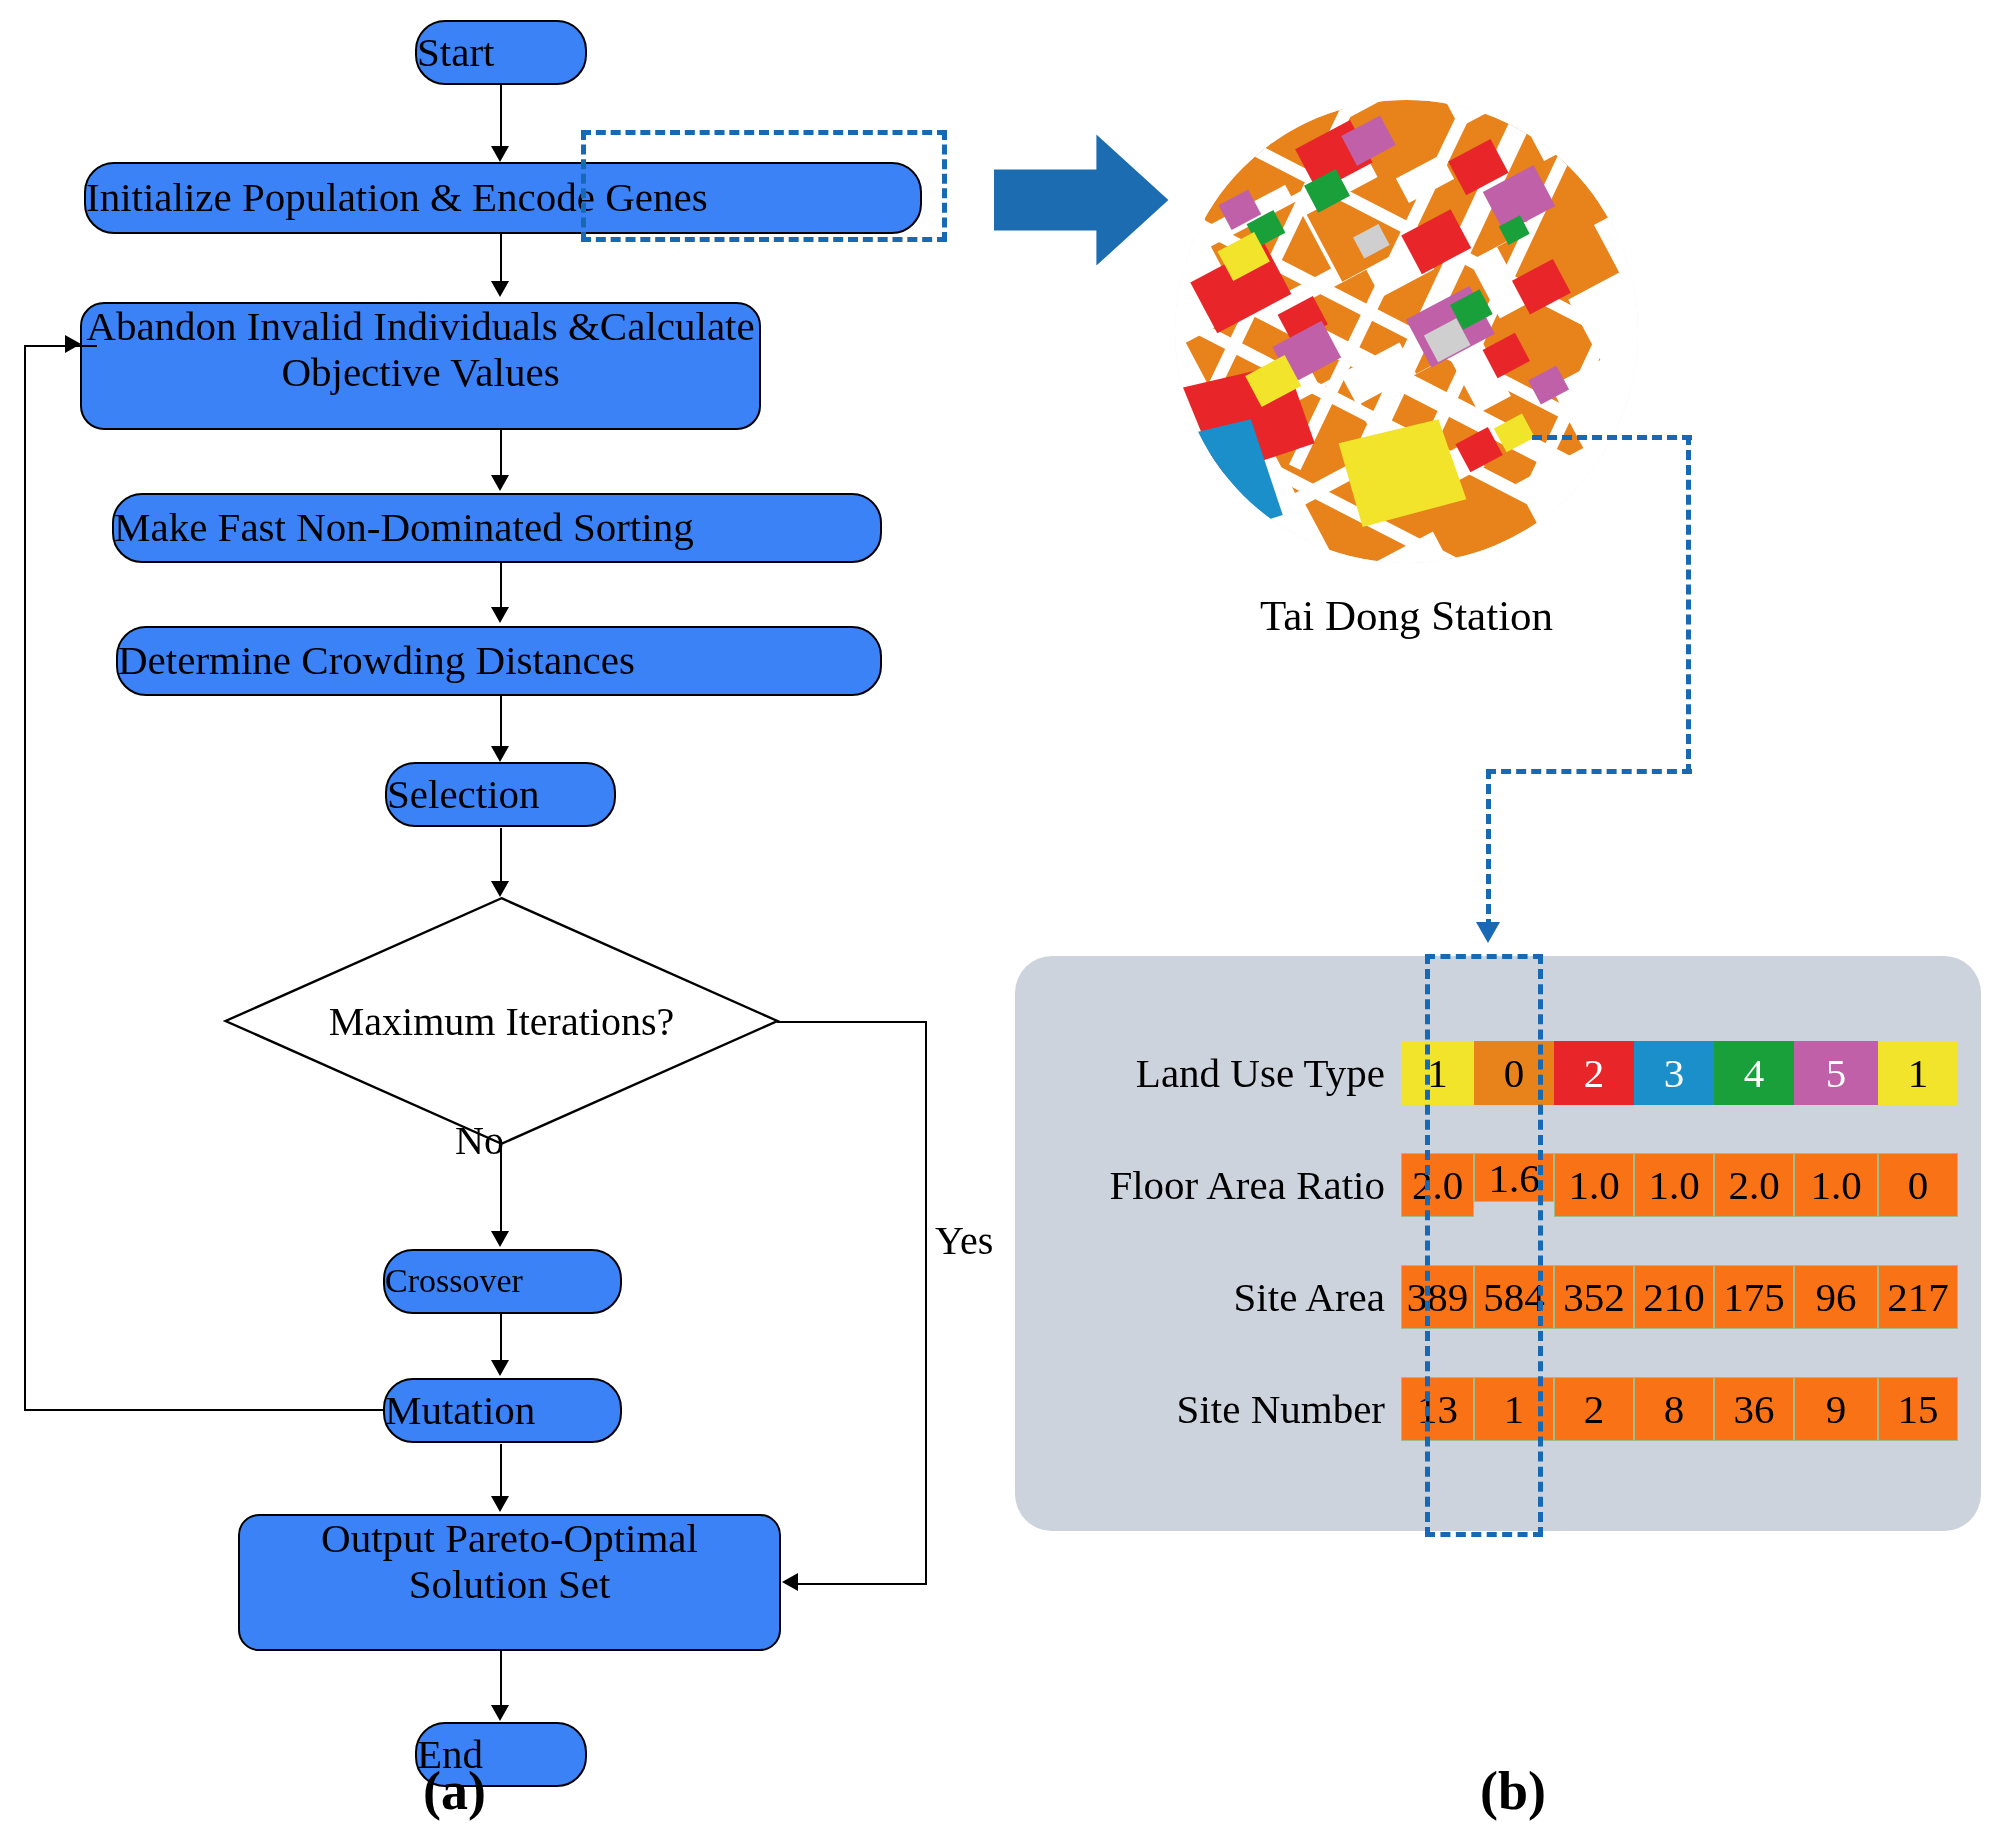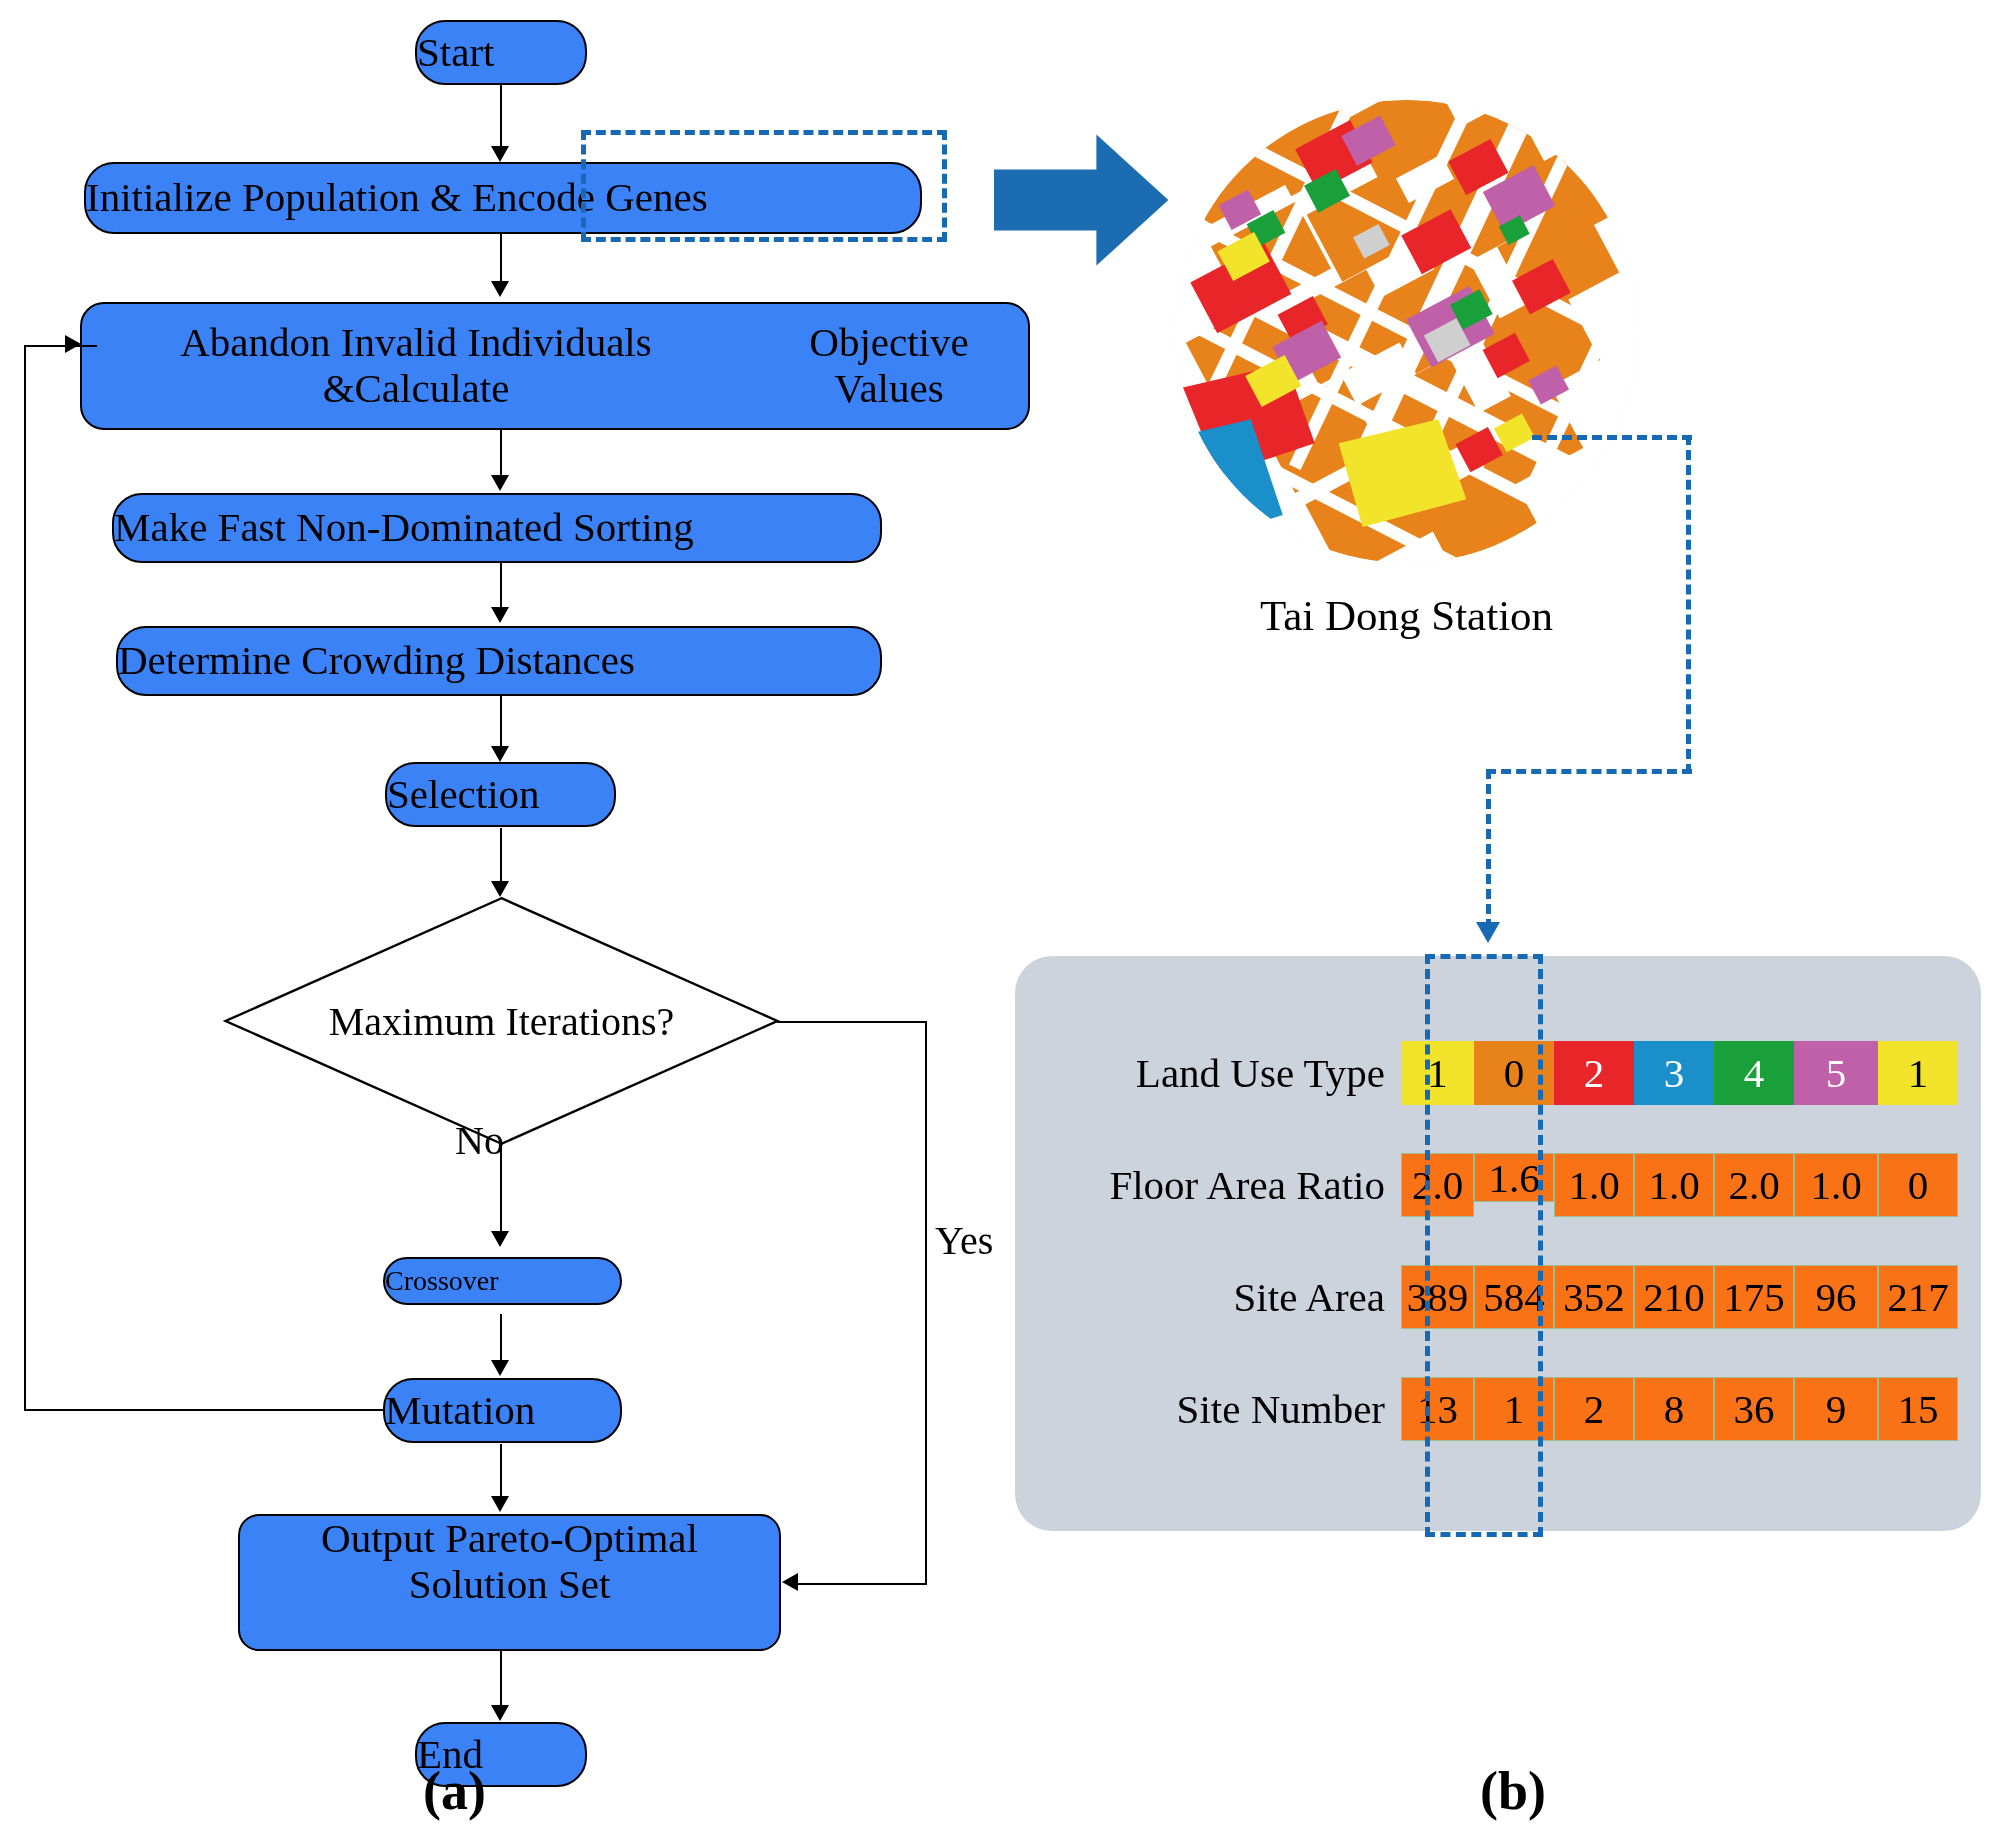--- a/index.html
+++ b/index.html
@@ -186,21 +186,21 @@
 
   <div class="node r-sm" style="left:84px; top:162px; width:838px; height:72px; font-size:41px;">
     <span>Initialize Population &amp; Encode Genes</span>
   </div>
 
   <div class="dashed-box" style="left:581px; top:130px; width:366px; height:112px;"></div>
 
   <div class="vline" style="left:500px; top:234px; height:49px;"></div>
   <div class="arrowhead-down" style="left:491px; top:281px;"></div>
 
-  <div class="node r-md" style="left:80px; top:302px; width:950px; height:128px; font-size:41px; flex-direction:row;">
+  <div class="node r-md" style="left:80px; top:302px; width:681px; height:128px; font-size:41px; flex-direction:column;">
     <span>Abandon Invalid Individuals &amp;Calculate</span>
     <span>Objective Values</span>
   </div>
   <div class="vline" style="left:500px; top:429px; height:48px;"></div>
   <div class="arrowhead-down" style="left:491px; top:475px;"></div>
 
   <div class="node r-sm" style="left:112px; top:493px; width:770px; height:70px; font-size:41px;">
     <span>Make Fast Non-Dominated Sorting</span>
   </div>
   <div class="vline" style="left:500px; top:563px; height:46px;"></div>
@@ -224,21 +224,21 @@
     </svg>
     <div class="diamond-label">
       <span>Maximum Iterations?</span>
     </div>
   </div>
 
   <div class="vline" style="left:500px; top:1148px; height:85px;"></div>
   <div class="arrowhead-down" style="left:491px; top:1231px;"></div>
   <div class="edge-label" style="left:455px; top:1117px;">No</div>
 
-  <div class="node r-sm" style="left:383px; top:1249px; width:239px; height:48px; font-size:28px;margin-top:8px;">
+  <div class="node r-sm" style="left:383px; top:1249px; width:239px; height:65px; font-size:34px;">
     <span>Crossover</span>
   </div>
   <div class="vline" style="left:500px; top:1314px; height:48px;"></div>
   <div class="arrowhead-down" style="left:491px; top:1360px;"></div>
 
   <div class="node r-sm" style="left:383px; top:1378px; width:239px; height:65px; font-size:41px;">
     <span>Mutation</span>
   </div>
 
   <div class="hline" style="left:24px; top:1409px; width:361px;"></div>

